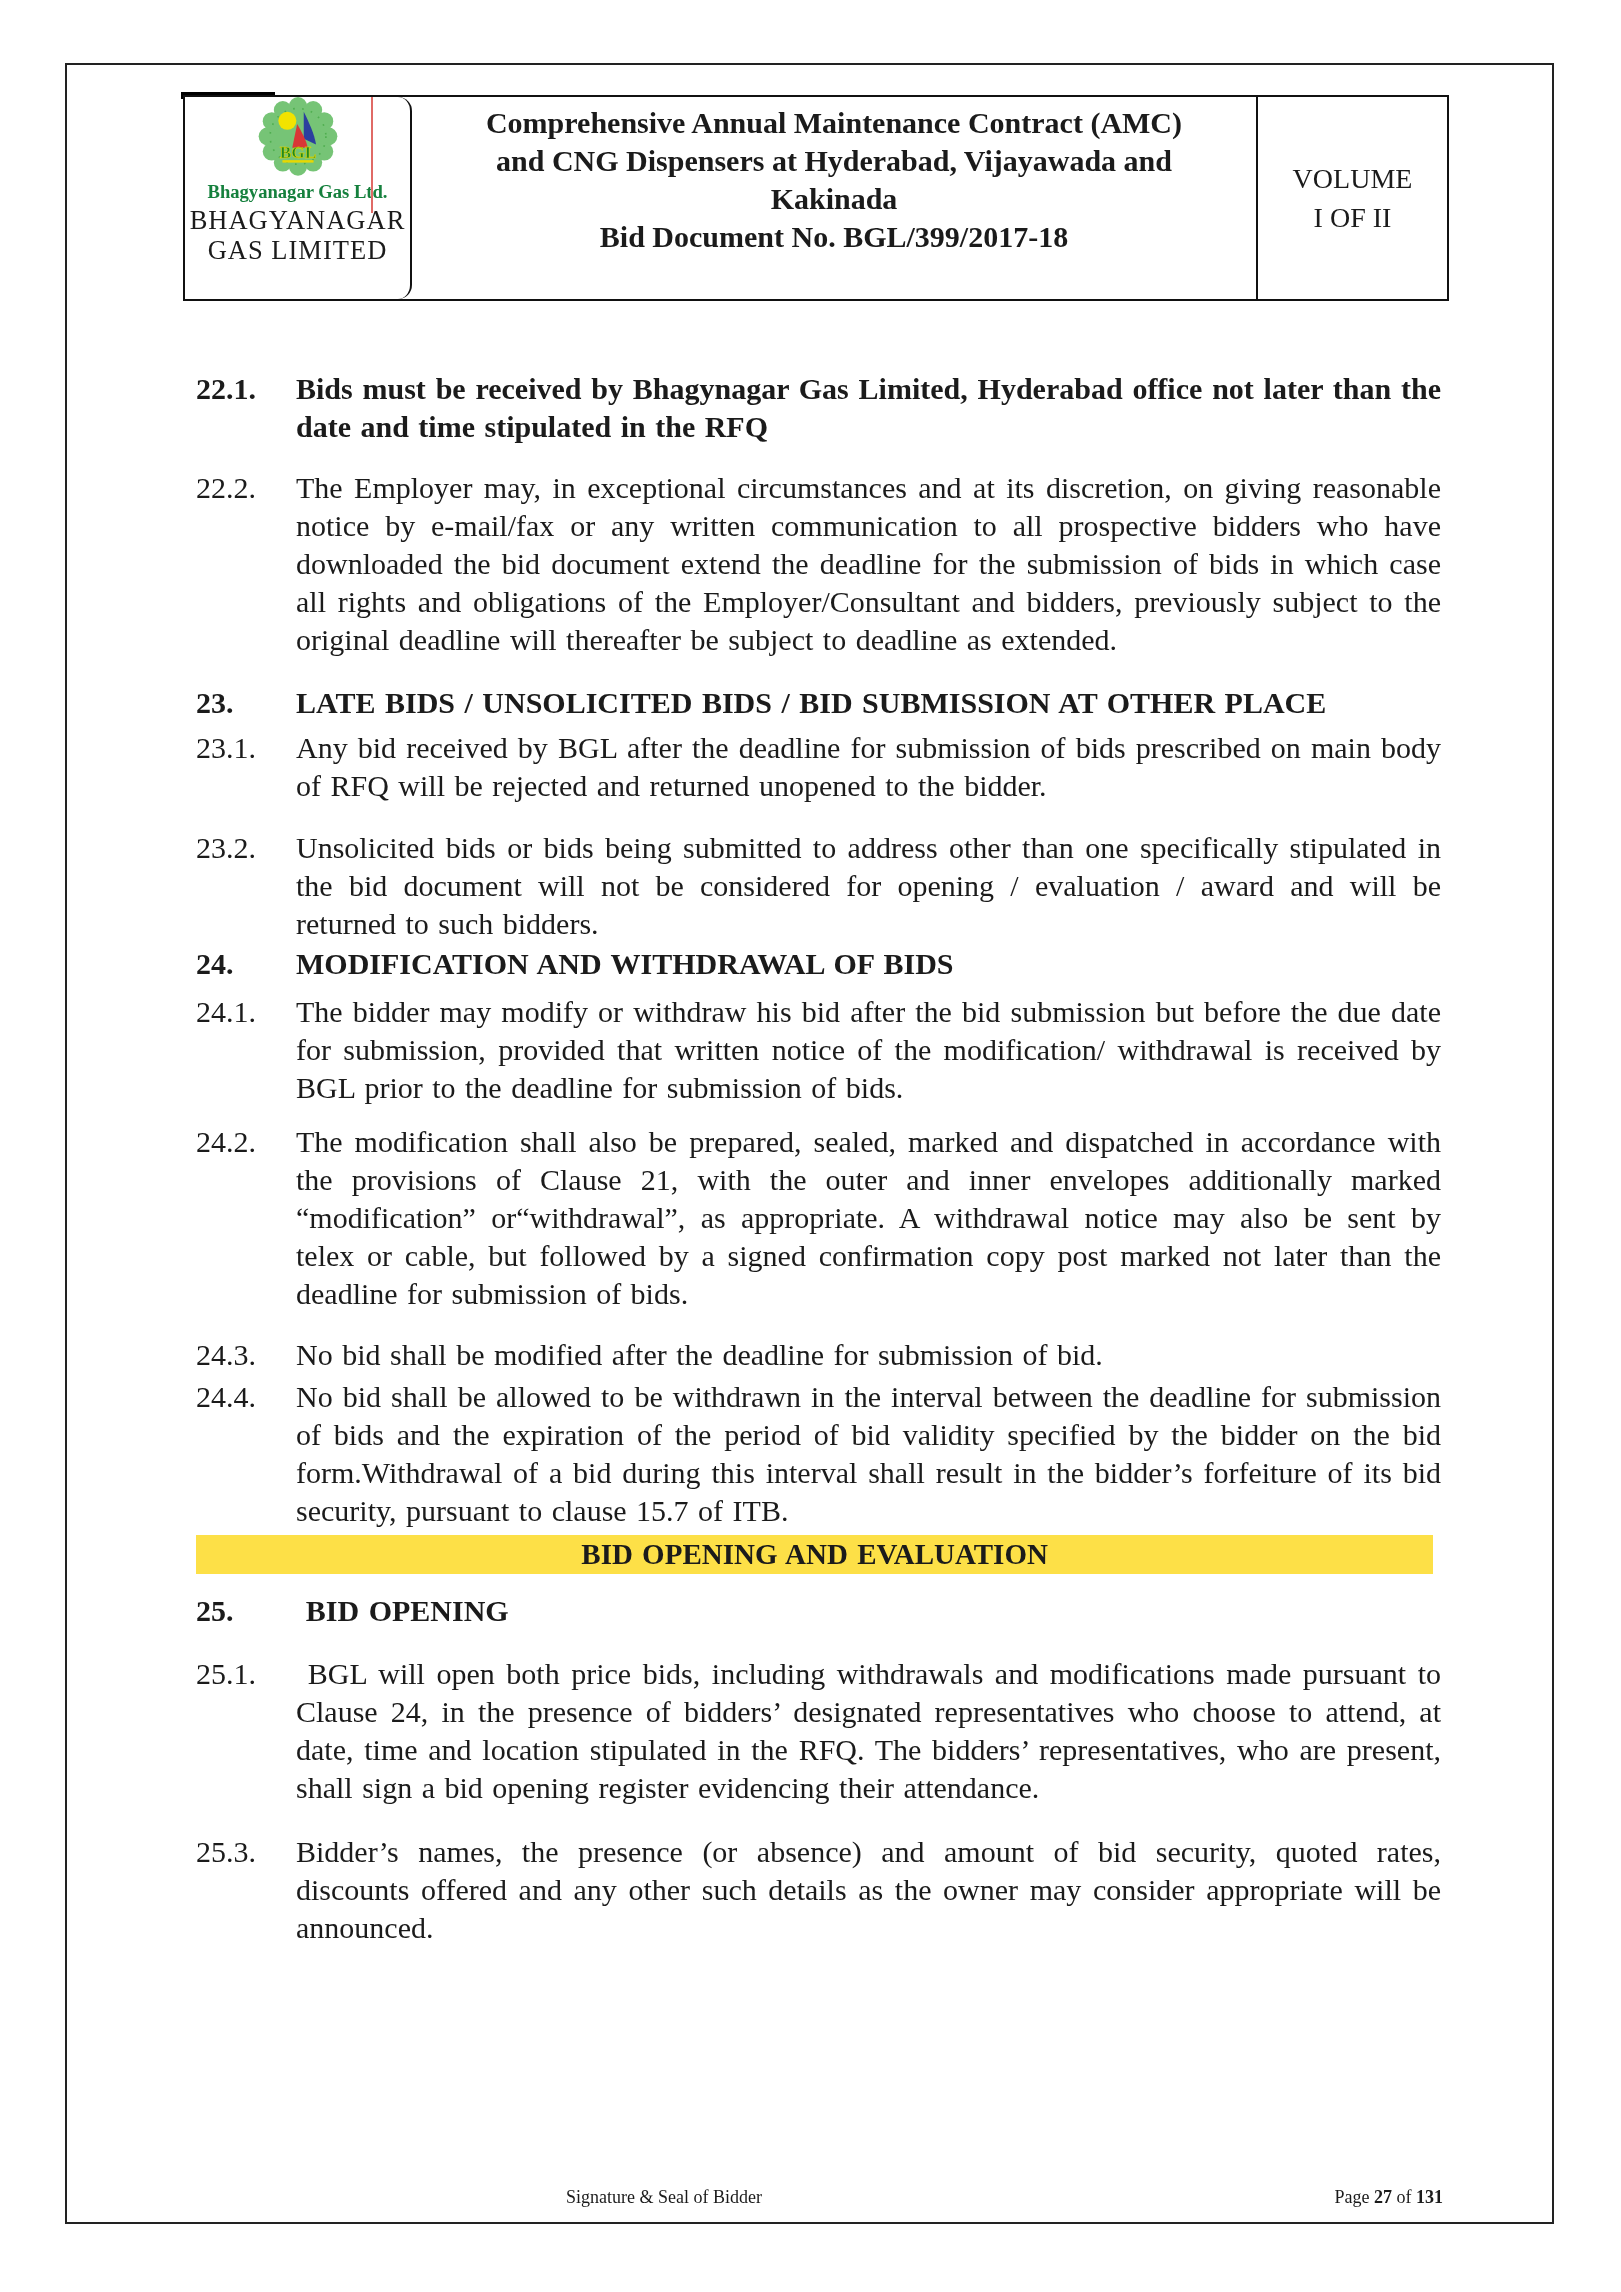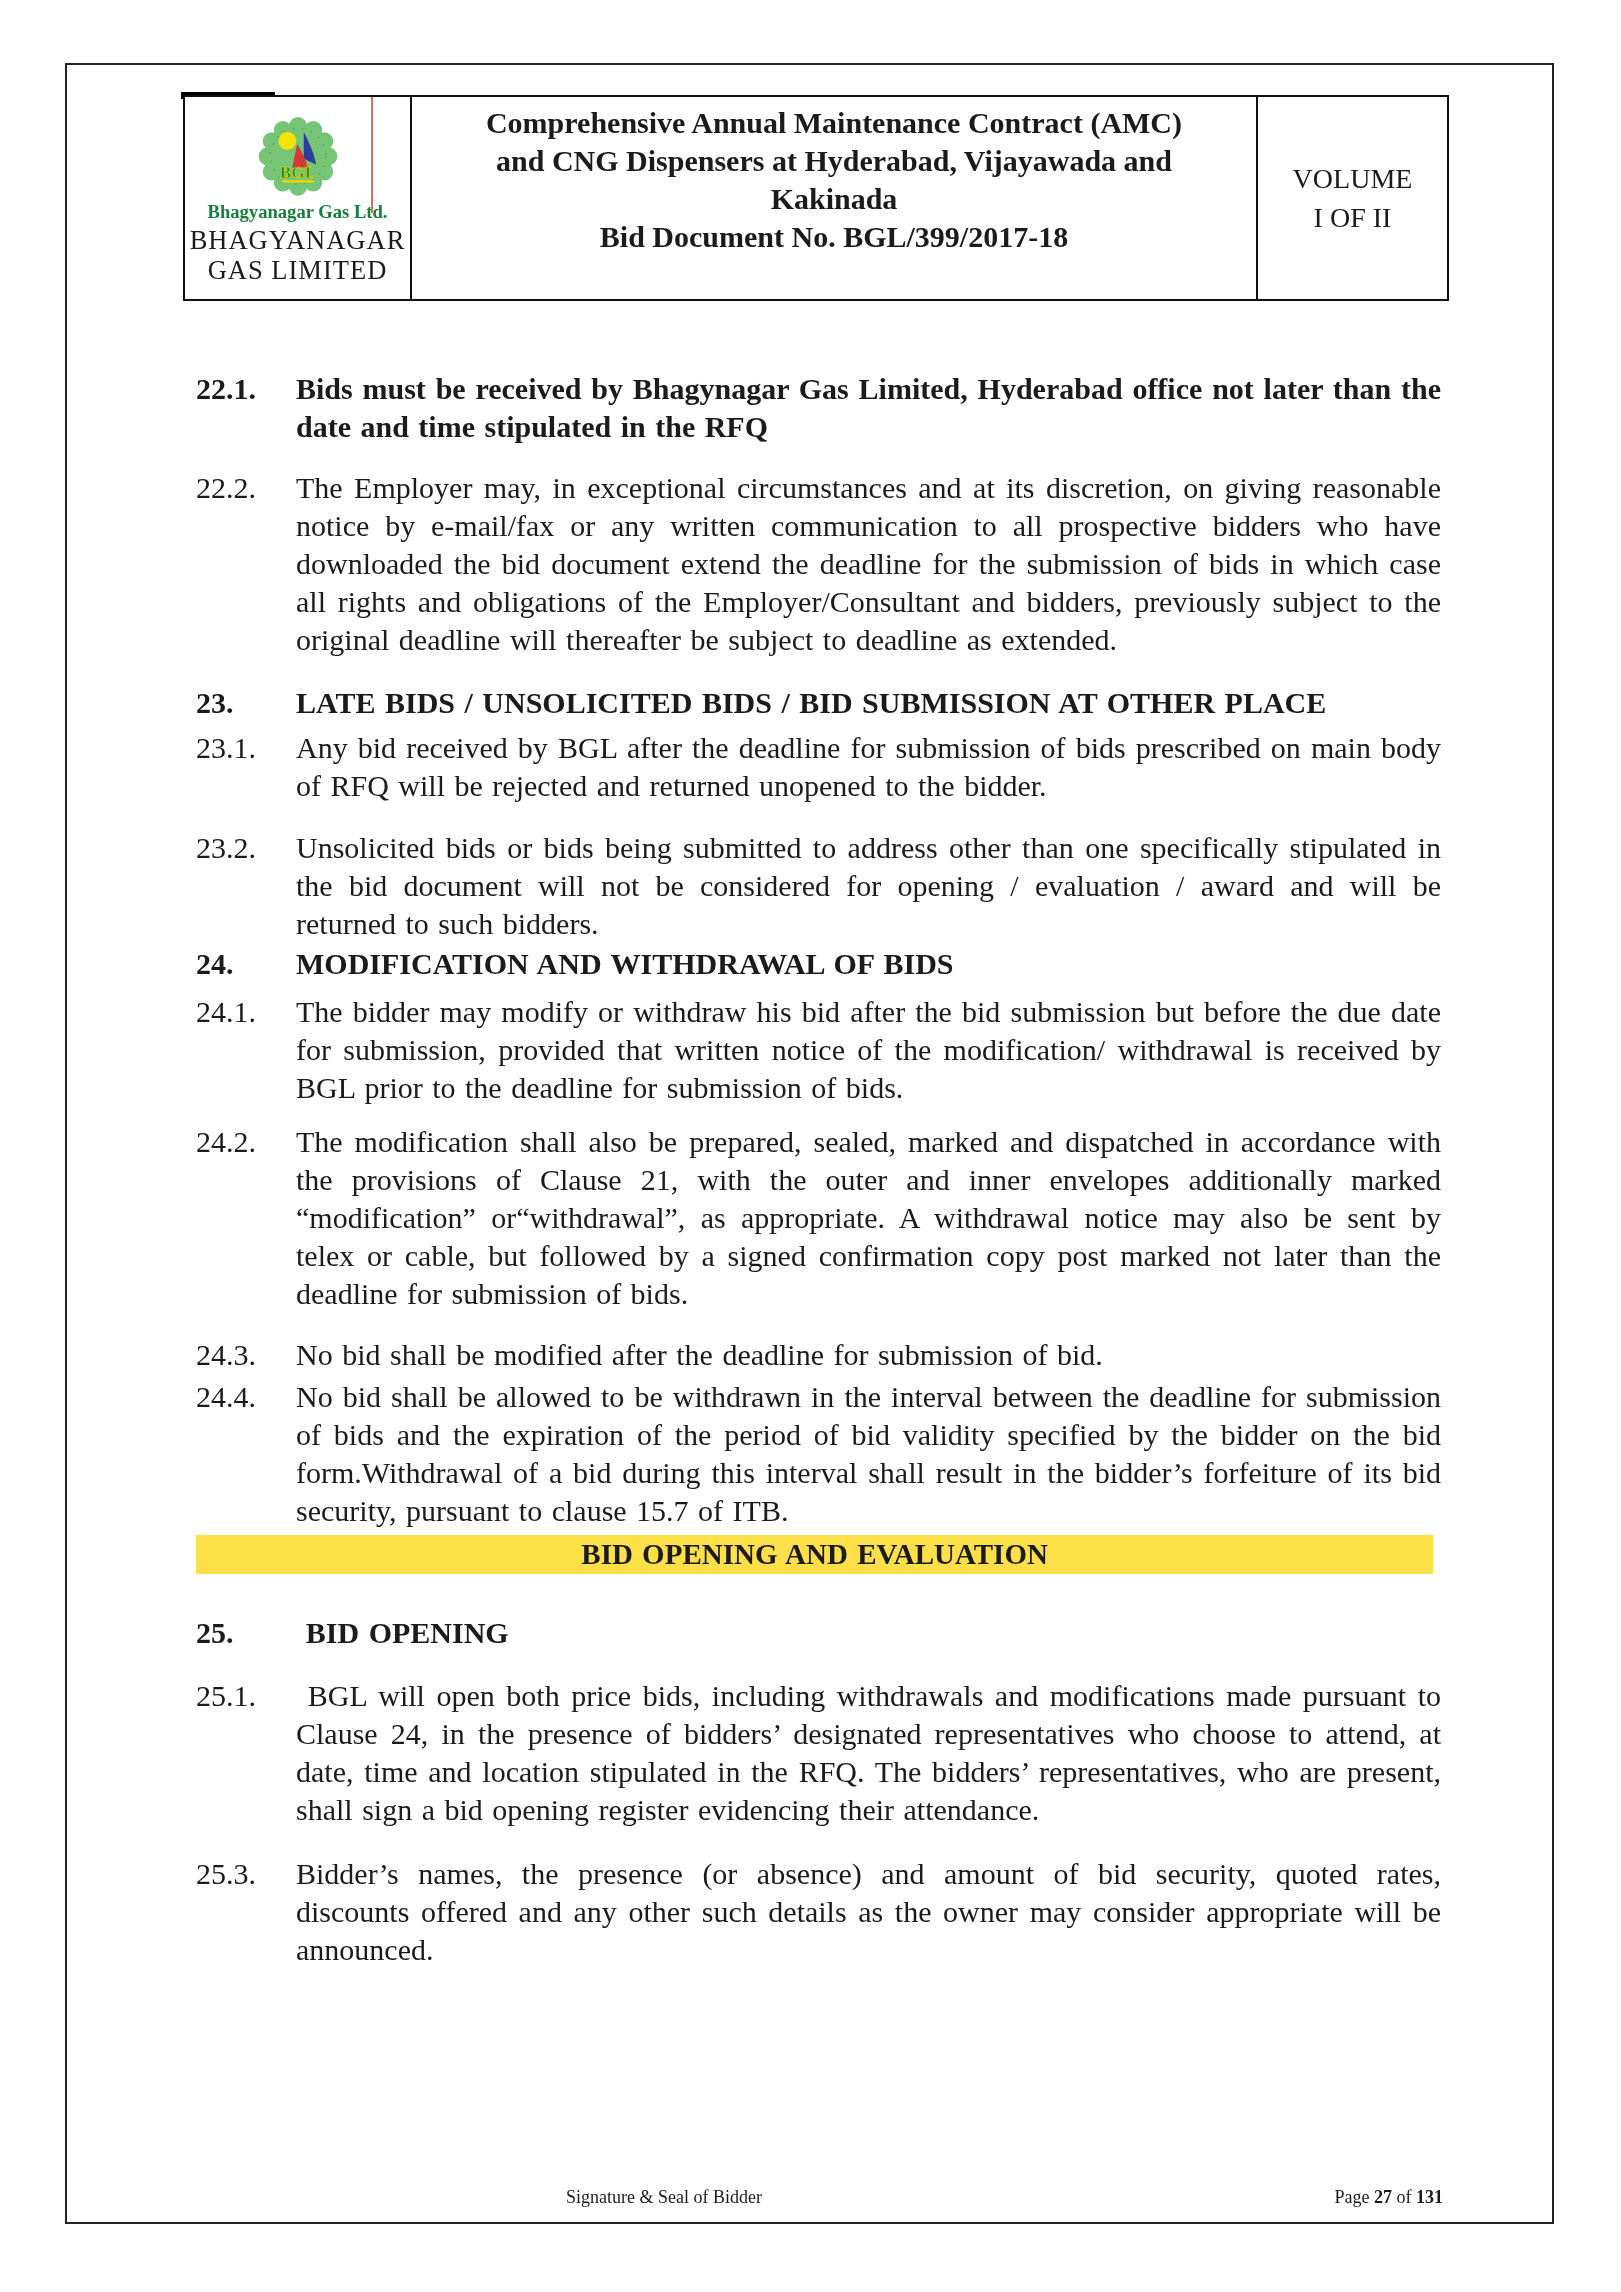--- a/index.html
+++ b/index.html
@@ -25,21 +25,22 @@
     background:#ffffff;
   }
   .hdr-accent{
     position:absolute;left:114px;top:27.4px;width:94px;height:6.9px;background:#000;
   }
   .cell{box-sizing:border-box;}
   .cell-logo{
     flex:0 0 227px;border-right:2.9px solid #111111;
     position:relative;
     display:flex;flex-direction:column;align-items:center;
-    padding-top:20px;
+    padding-top:0;
+    border-radius:14px;
   }
   .red-line{
     position:absolute;top:0;left:186px;width:2px;height:116px;
     background:#e06a66;
   }
   .logo-svg{width:84px;height:82px;display:block;}
   .logo-sub{
     font-size:18.6px;color:#15803d;font-weight:bold;line-height:21.6px;margin-top:2px;
     font-family:"Liberation Serif", serif;
   }
@@ -188,21 +189,21 @@
 
       <div class="blk" style="margin-top:3.9px">
         <div class="num">24.4.</div>
         <div class="txt">No bid shall be allowed to be withdrawn in the interval between the deadline for submission of bids and the expiration of the period of bid validity specified by the bidder on the bid form.Withdrawal of a bid during this interval shall result in the bidder’s forfeiture of its bid security, pursuant to clause 15.7 of ITB.</div>
       </div>
 
       <div class="band" style="background:#fde047">
         <span>BID OPENING AND EVALUATION</span>
       </div>
 
-      <div class="blk bold" style="margin-top:40px">
+      <div class="blk bold" style="margin-top:18px">
         <div class="num">25.</div>
         <div class="txt" style="text-align:left;padding-left:9.8px">BID OPENING</div>
       </div>
 
       <div class="blk" style="margin-top:25.5px">
         <div class="num">25.1.</div>
         <div class="txt" style="text-indent:11.8px">BGL will open both price bids, including withdrawals and modifications made pursuant to Clause 24, in the presence of bidders’ designated representatives who choose to attend, at date, time and location stipulated in the RFQ. The bidders’ representatives, who are present, shall sign a bid opening register evidencing their attendance.</div>
       </div>
 
       <div class="blk" style="margin-top:25.5px">

